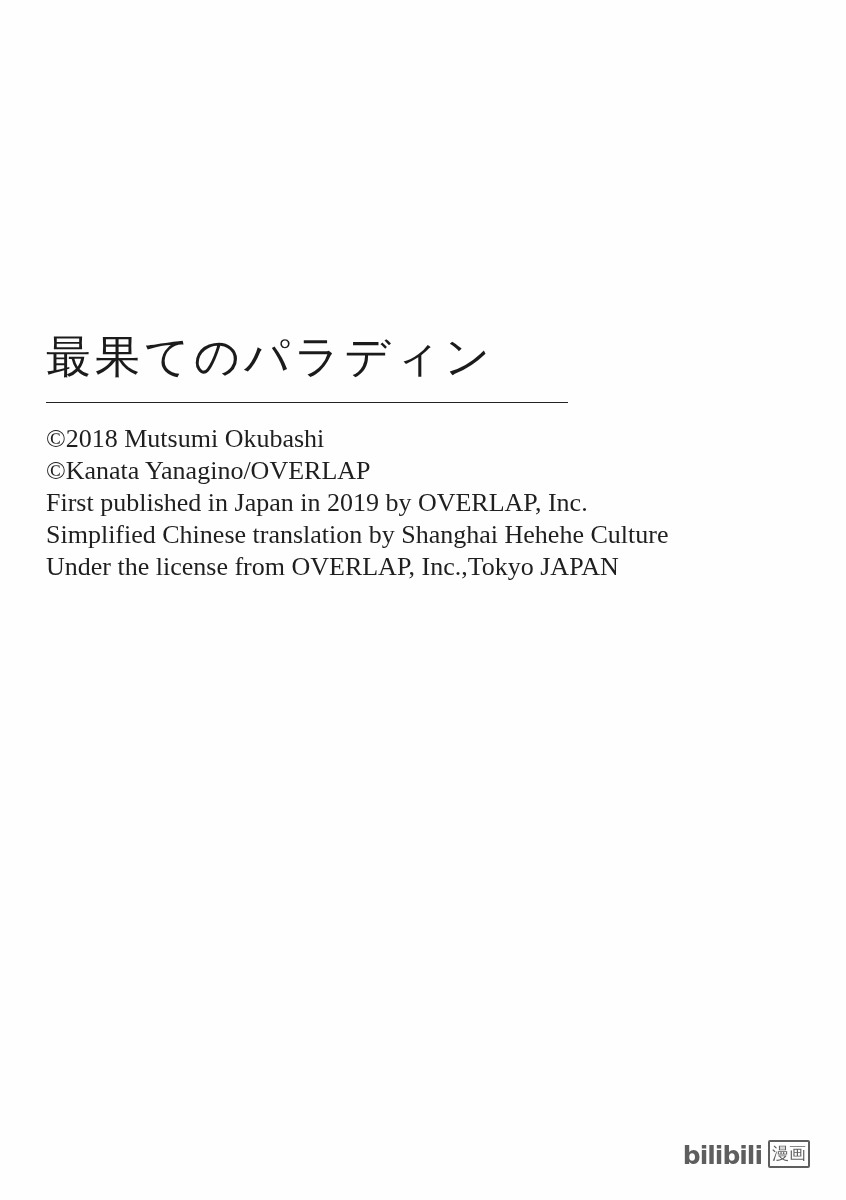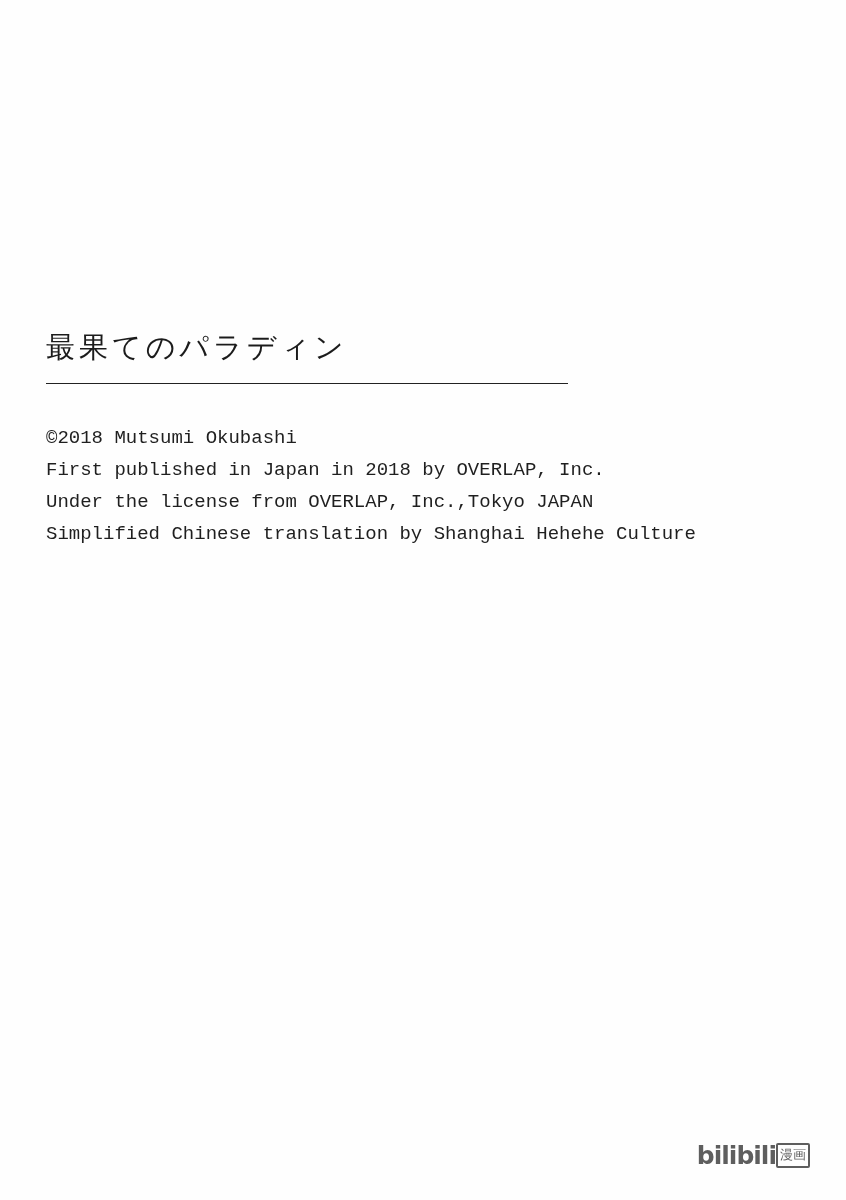--- a/index.html
+++ b/index.html
@@ -21,83 +21,86 @@
     background: #fefefe;
   }
   .colophon {
     position: absolute;
     left: 46px;
     top: 330px;
     width: 760px;
   }
   .jp-title {
     font-family: "DejaVu Sans", sans-serif;
-    font-size: 29px;
+    font-size: 45px;
     letter-spacing: 4px;
     color: #1b1b1b;
     line-height: 1.2;
     white-space: nowrap;
   }
   .rule {
     margin-top: 18px;
     width: 522px;
     height: 1px;
     background: #222222;
   }
   .credits {
-    margin-top: 38px;
-    font-family: Liberation Mono, monospace;
-    font-size: 19px;
+    margin-top: 20px;
+    font-family: Liberation Serif, serif;
+    font-size: 26px;
     line-height: 32px;
     color: #1f1f1f;
     letter-spacing: 0px;
     white-space: nowrap;
   }
   .credits div {
     white-space: nowrap;
   }
   .watermark {
     position: absolute;
     right: 36px;
     bottom: 32px;
     display: flex;
+    align-items: flex-end;
+    gap: 6px;
     opacity: 0.82;
     margin-left: 25px;
   }
   .wm-logo {
     font-family: "DejaVu Sans", sans-serif;
     font-size: 25px;
     font-weight: bold;
     color: #3c3c3c;
     letter-spacing: -1px;
     line-height: 1;
   }
   .wm-box {
     border: 2px solid #3c3c3c;
     color: #3c3c3c;
     font-family: "DejaVu Sans", sans-serif;
-    font-size: 13px;
+    font-size: 17px;
     line-height: 1;
     padding: 3px 2px 4px 2px;
     border-radius: 2px;
   }
 </style>
 </head>
 <body>
 
 <div class="page">
 
   <div class="colophon">
     <div class="jp-title">最果てのパラディン</div>
     <div class="rule"></div>
     <div class="credits">
       <div>©2018 Mutsumi Okubashi</div>
-      <div>First published in Japan in 2018 by OVERLAP, Inc.</div>
+      <div>©Kanata Yanagino/OVERLAP</div>
+      <div>First published in Japan in 2019 by OVERLAP, Inc.</div>
+      <div>Simplified Chinese translation by Shanghai Hehehe Culture</div>
       <div>Under the license from OVERLAP, Inc.,Tokyo JAPAN</div>
-      <div>Simplified Chinese translation by Shanghai Hehehe Culture</div>
     </div>
   </div>
 
   <div class="watermark">
     <span class="wm-logo">bilibili</span>
     <span class="wm-box">漫画</span>
   </div>
 
 </div>
 

